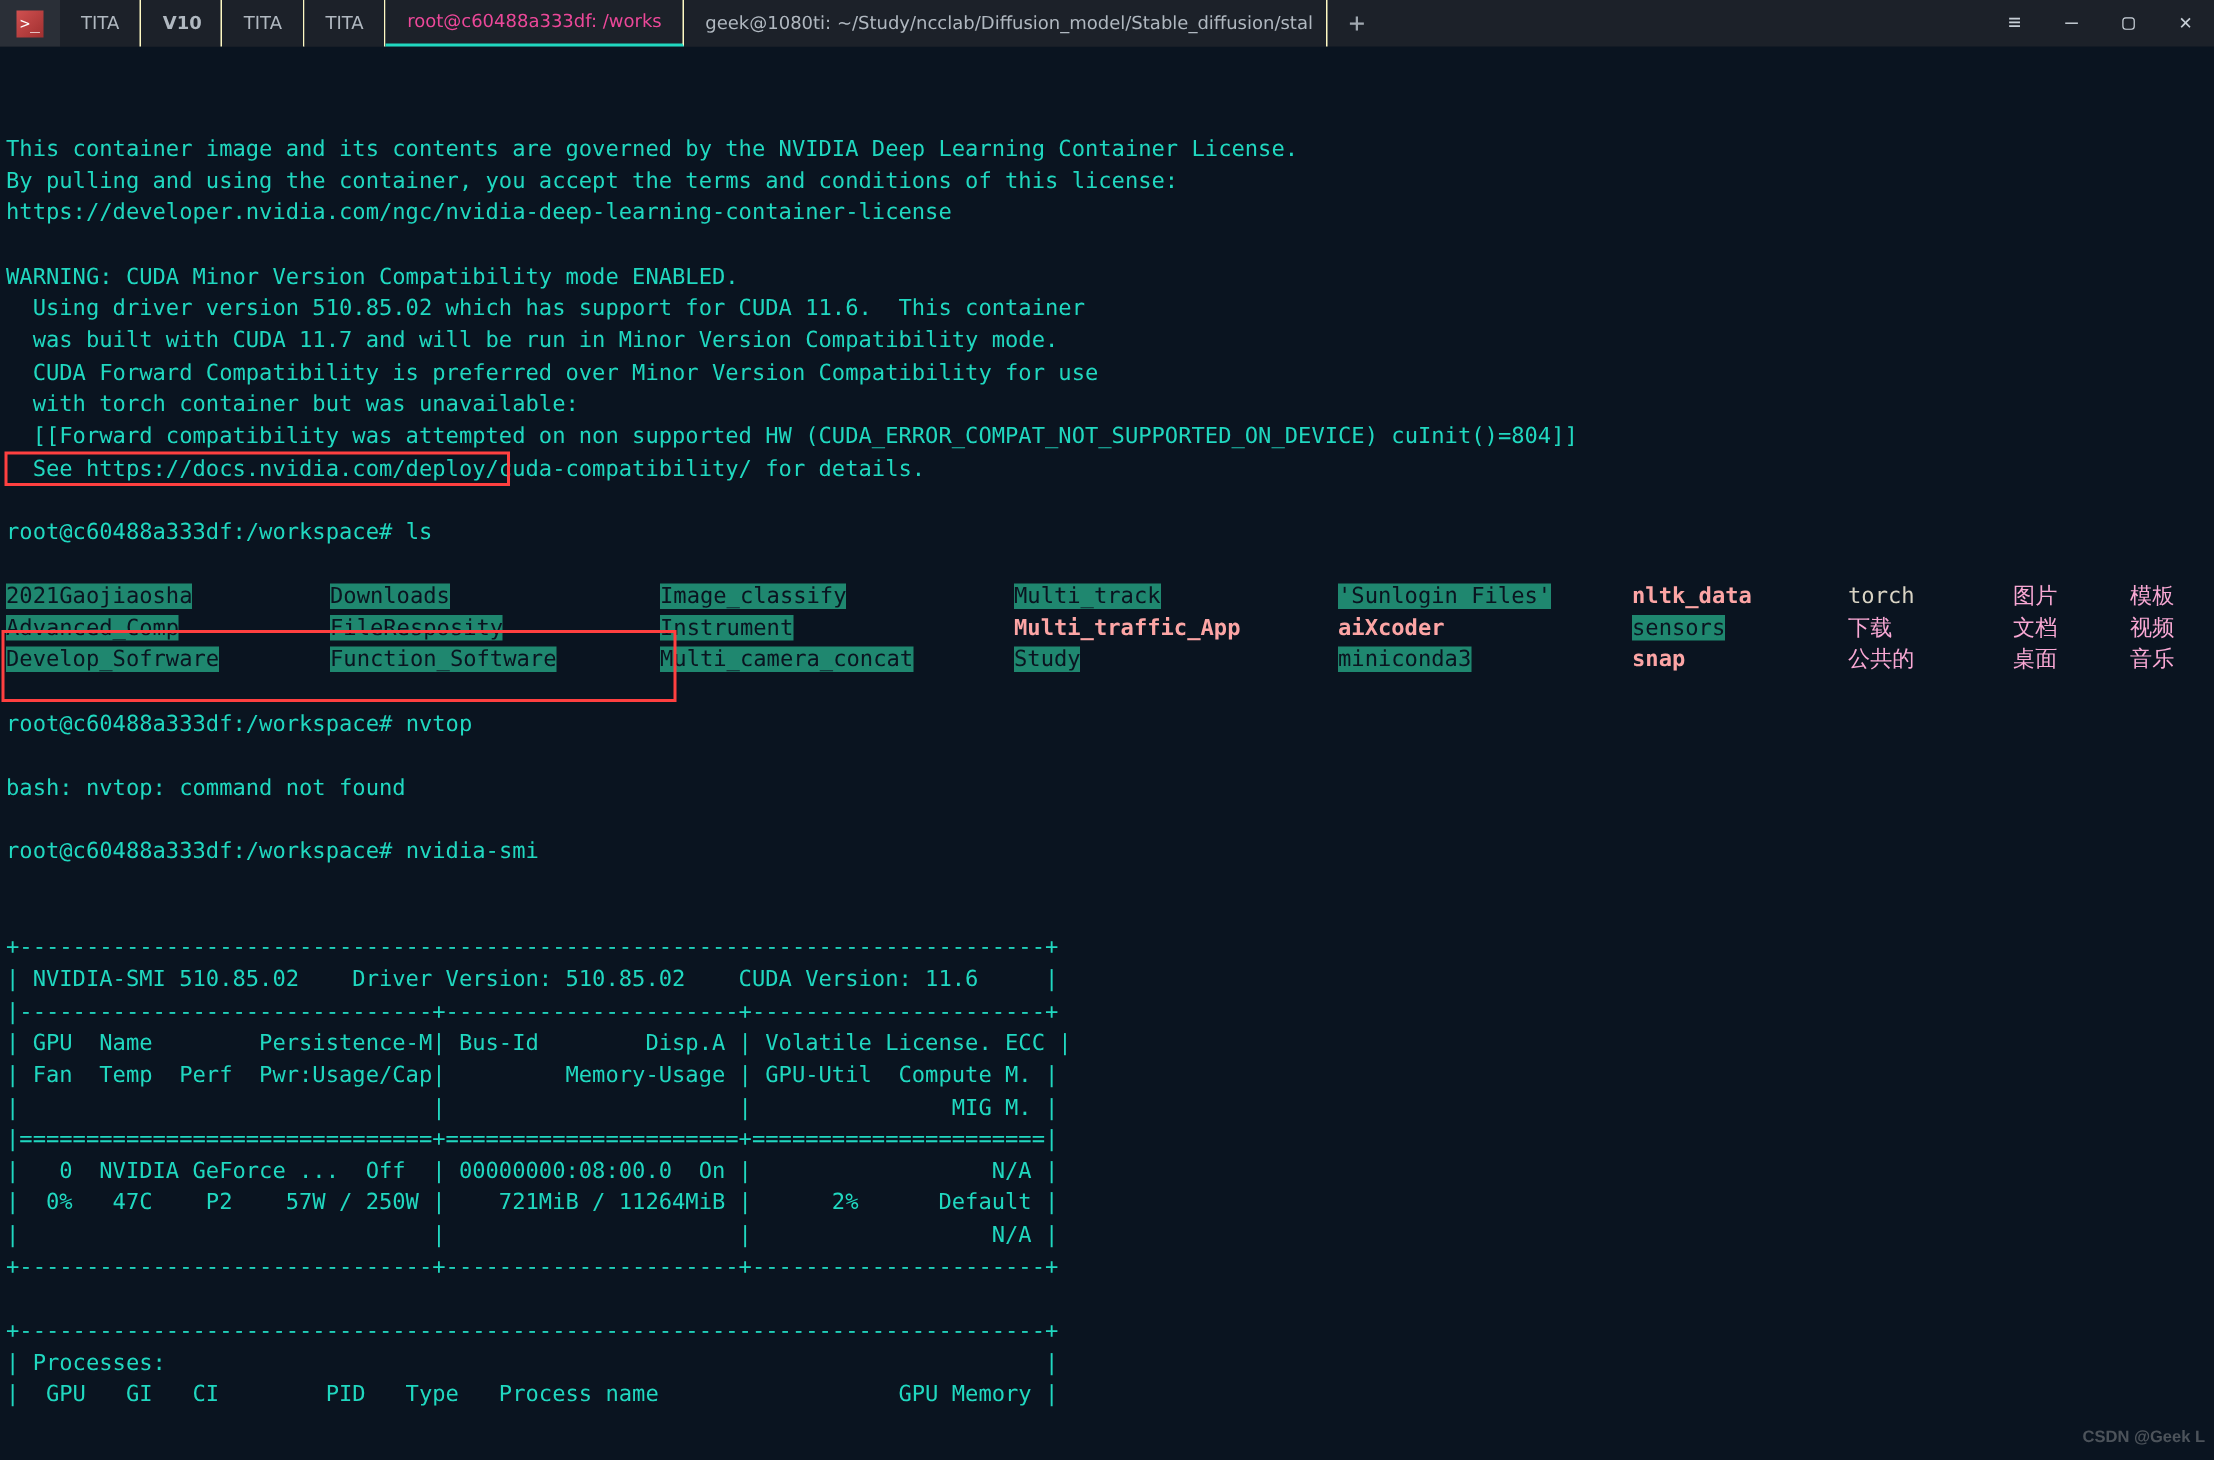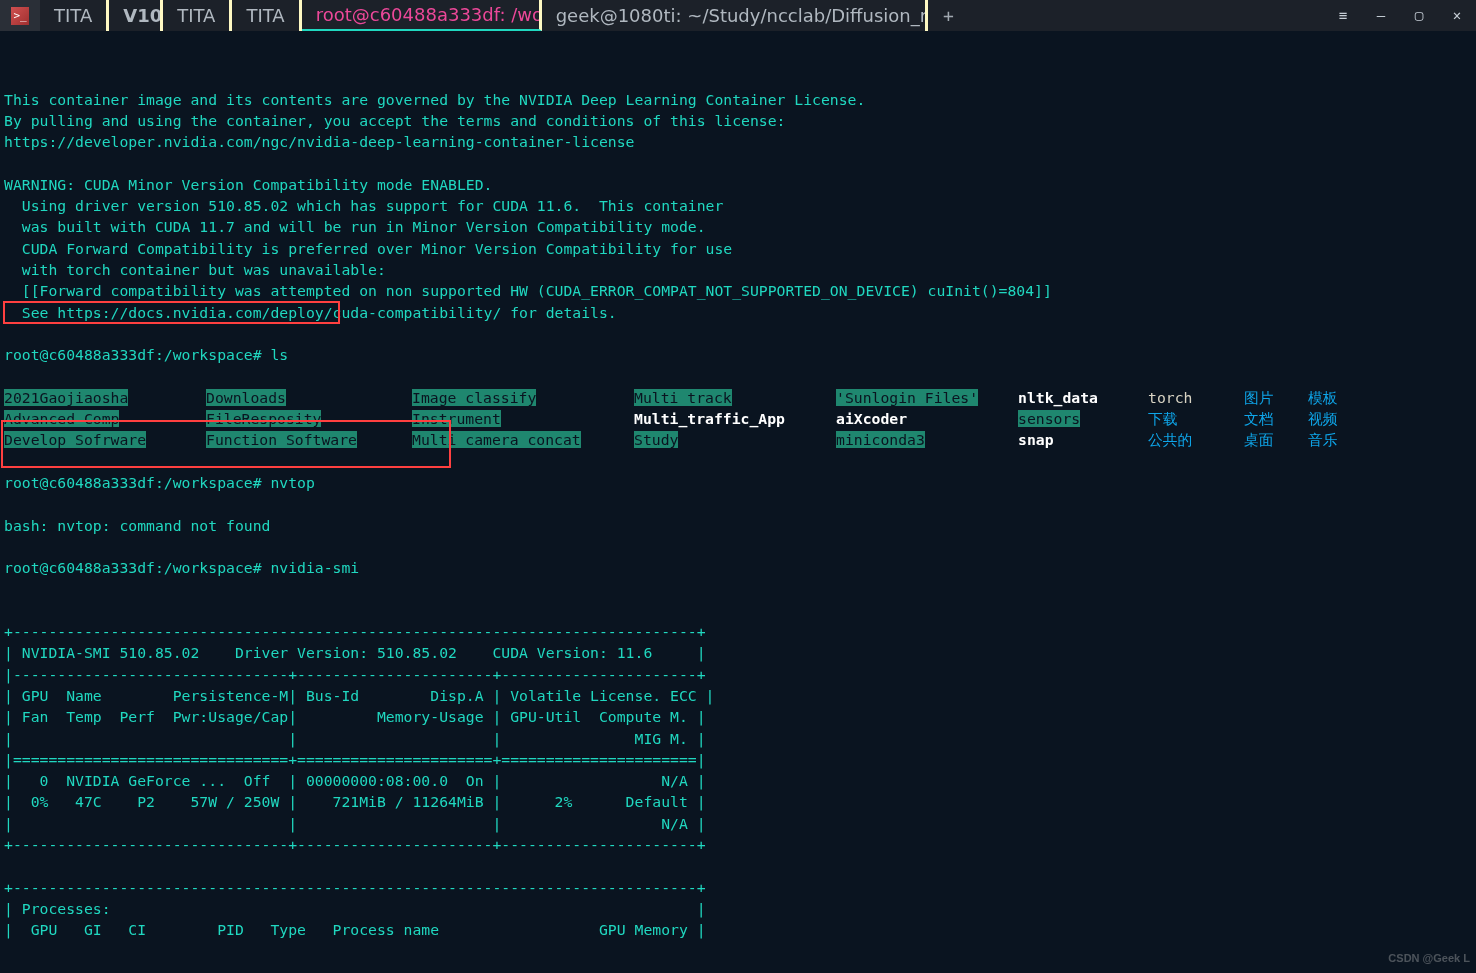--- a/index.html
+++ b/index.html
@@ -37,22 +37,22 @@
     justify-content: center;
     font-size: 11px;
     color: #fff;
   }
   .tab {
     padding: 4px 14px;
     display: flex;
     align-items: center;
     color: #b0b8c0;
     font-family: "DejaVu Sans", "Liberation Sans", sans-serif;
-    font-size: 18px;
-    border-right: 3px solid #fef9c3;
+    font-size: 12px;
+    border-right: 1px solid #fef9c3;
     background: #1c2129;
     white-space: nowrap;
     overflow: hidden;
     cursor: pointer;
   }
   .tab.narrow { max-width: 54px; font-weight: bold; }
   .tab.med   { max-width: 86px; }
   .tab.active {
     color: #ec4899;
     border-bottom: 2px solid #20d8c0;
@@ -72,32 +72,32 @@
     display: flex; align-items: center; justify-content: center;
     color: #c6ced6; cursor: pointer; font-size: 14px;
   }
   .terminal {
     padding: 14px 4px 4px 4px;
     white-space: pre;
     letter-spacing: 0px;
     position: relative;
   }
   .hl { background: #1f876f; color: #0a1420; }
-  .blue { color: #0ea5e9; margin-top: 25px; }
-  .bold-blue { color: #ffffff; font-weight: bold; }
+  .blue { color: #f9a8d4; margin-top: 25px; }
+  .bold-blue { color: #fca5a5; font-weight: bold; }
   .sn { color: #d9d4c4; }
   .redbox {
     border: 2px solid #ff4040;
     position: absolute;
     pointer-events: none;
   }
   .lsgrid {
     display: grid;
     grid-template-columns: 200px 204px 220px 200px 180px 128px 94px 62px 38px;
-    column-gap: 2px;
+    column-gap: 16px;
   }
   .lsgrid > span { white-space: pre; }
   .watermark {
     position: absolute;
     right: 6px;
     bottom: 4px;
     font-family: sans-serif;
     font-size: 11px;
     color: rgba(200,200,200,0.35);
     font-weight: bold;

